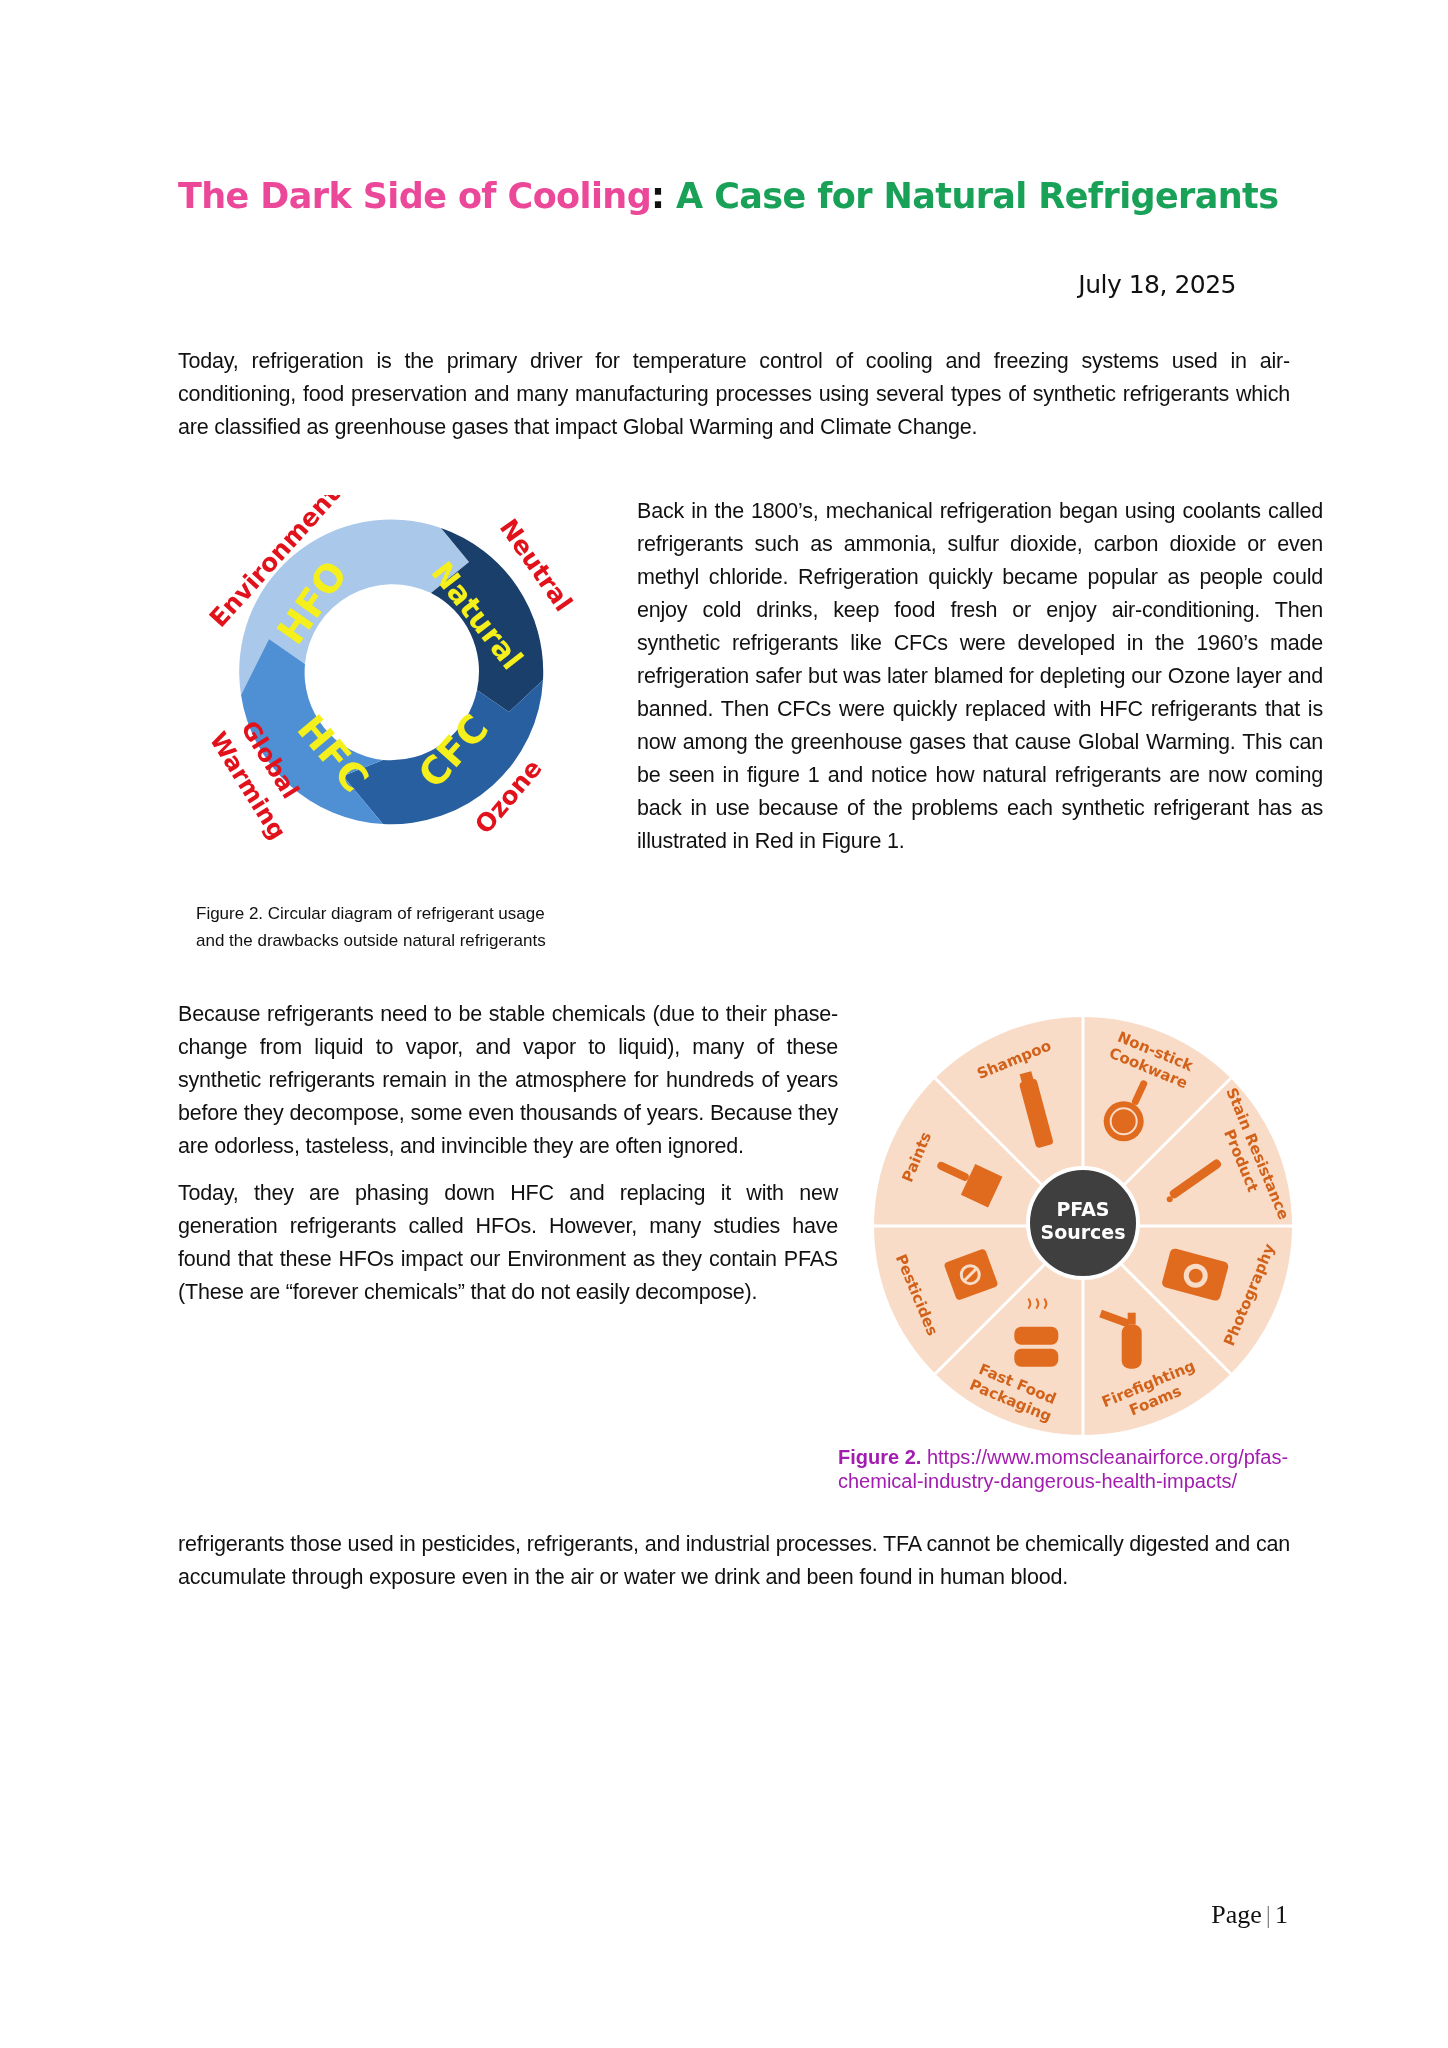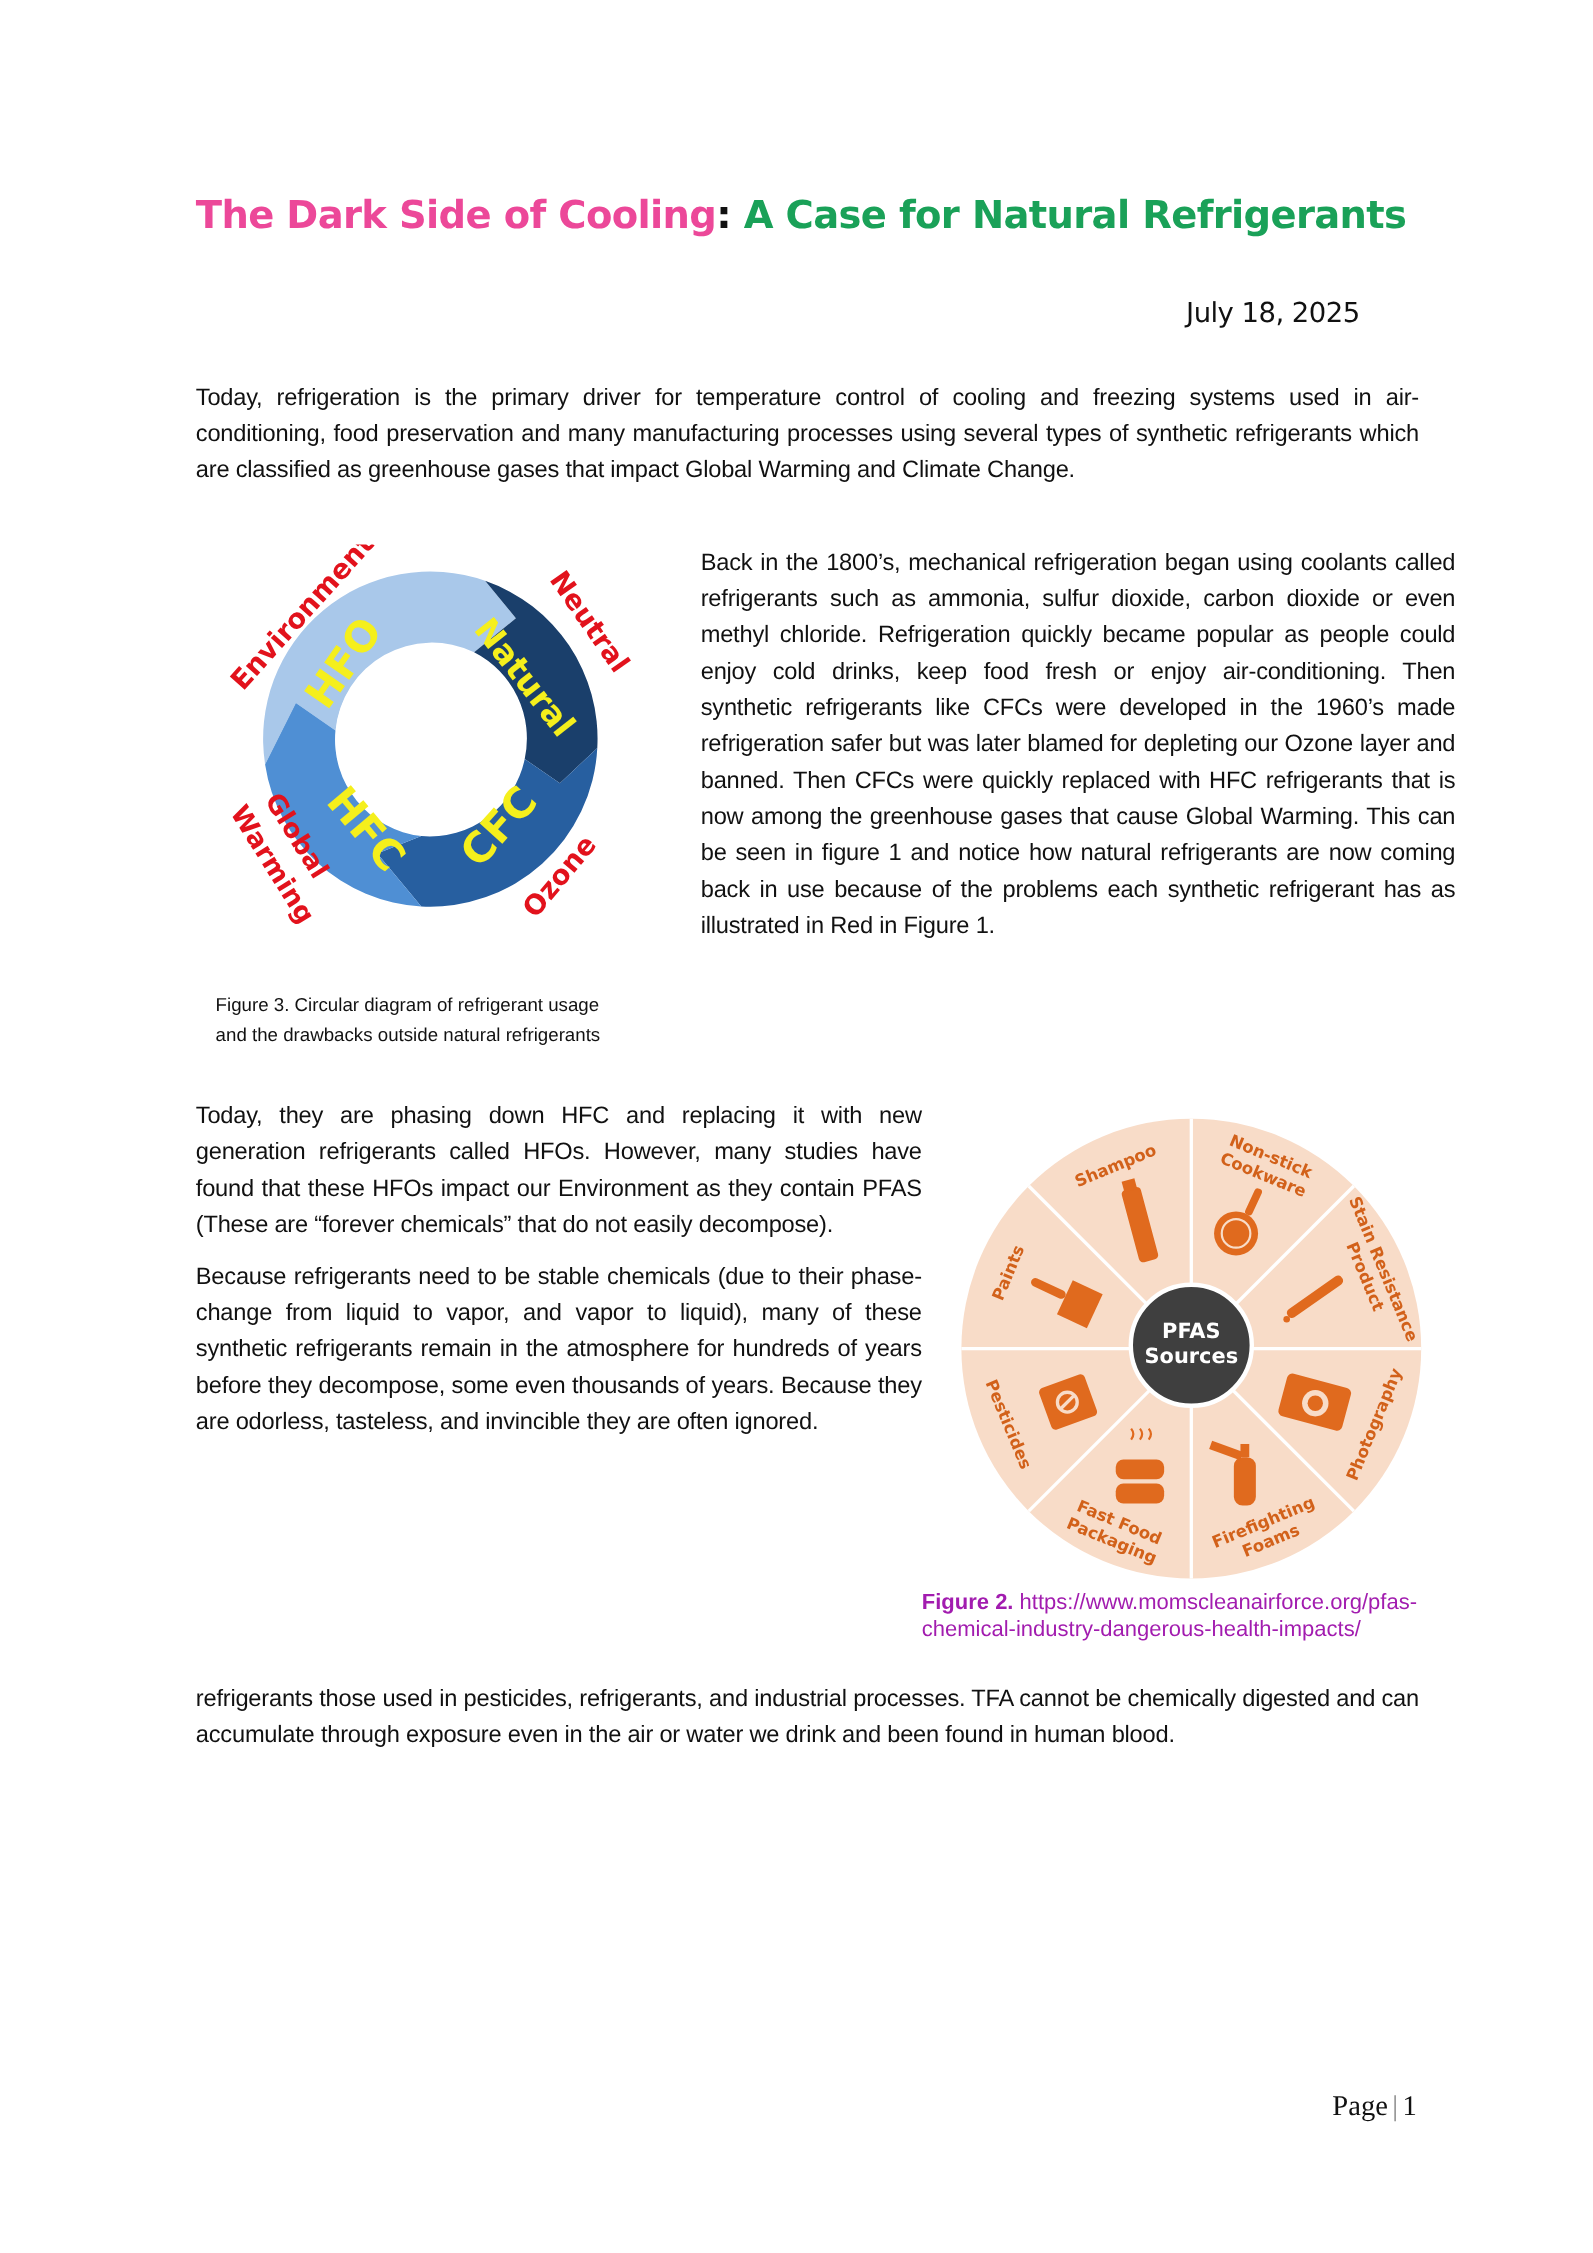--- a/index.html
+++ b/index.html
@@ -53,27 +53,27 @@
       <text x="-68" y="90" fill="#f5ef1c" font-size="38" text-anchor="middle" transform="rotate(50 -68 90)">HFC</text>
 
       <text x="-110" y="-110" fill="#e2121c" font-size="25" text-anchor="middle" transform="rotate(-48 -110 -110)">Environment</text>
       <text x="138" y="-102" fill="#e2121c" font-size="25" text-anchor="middle" transform="rotate(55 138 -102)">Neutral</text>
       <text x="124" y="130" fill="#e2121c" font-size="25" text-anchor="middle" transform="rotate(-50 124 130)">Ozone</text>
       <text x="-128" y="92" fill="#e2121c" font-size="24" text-anchor="middle" transform="rotate(58 -128 92)">Global</text>
       <text x="-150" y="118" fill="#e2121c" font-size="24" text-anchor="middle" transform="rotate(58 -150 118)">Warming</text>
     </g>
   </svg>
 </div>
-<div class="abs cap1">Figure 3. Circular diagram of refrigerant usage and the drawbacks outside natural refrigerants</div>
+<div class="abs cap1">Figure 2. Circular diagram of refrigerant usage and the drawbacks outside natural refrigerants</div>
 
 <p class="abs para col-right">Back in the 1800’s, mechanical refrigeration began using coolants called refrigerants such as ammonia, sulfur dioxide, carbon dioxide or even methyl chloride. Refrigeration quickly became popular as people could enjoy cold drinks, keep food fresh or enjoy air-conditioning. Then synthetic refrigerants like CFCs were developed in the 1960’s made refrigeration safer but was later blamed for depleting our Ozone layer and banned. Then CFCs were quickly replaced with HFC refrigerants that is now among the greenhouse gases that cause Global Warming. This can be seen in figure 1 and notice how natural refrigerants are now coming back in use because of the problems each synthetic refrigerant has as illustrated in Red in Figure 1.</p>
 
 <div class="abs col-left">
+  <p class="para">Because refrigerants need to be stable chemicals (due to their phase-change from liquid to vapor, and vapor to liquid), many of these synthetic refrigerants remain in the atmosphere for hundreds of years before they decompose, some even thousands of years. Because they are odorless, tasteless, and invincible they are often ignored.</p>
   <p class="para">Today, they are phasing down HFC and replacing it with new generation refrigerants called HFOs. However, many studies have found that these HFOs impact our Environment as they contain PFAS (These are “forever chemicals” that do not easily decompose).</p>
-  <p class="para">Because refrigerants need to be stable chemicals (due to their phase-change from liquid to vapor, and vapor to liquid), many of these synthetic refrigerants remain in the atmosphere for hundreds of years before they decompose, some even thousands of years. Because they are odorless, tasteless, and invincible they are often ignored.</p>
 </div>
 
 <div class="abs" style="left:866px; top:1010px; width:434px; height:434px;">
   <svg id="pfas-wheel" width="434" height="434" viewBox="0 0 434 434">
     <circle cx="217" cy="216" r="209" fill="#f8dcc8"></circle>
     <g id="wheel-dividers">
         <line x1="217" y1="216" x2="217" y2="7" stroke="#ffffff" stroke-width="3"></line>
         <line x1="217" y1="216" x2="364.78531726798843" y2="68.21468273201157" stroke="#ffffff" stroke-width="3"></line>
         <line x1="217" y1="216" x2="426" y2="216" stroke="#ffffff" stroke-width="3"></line>
         <line x1="217" y1="216" x2="364.78531726798843" y2="363.78531726798843" stroke="#ffffff" stroke-width="3"></line>

